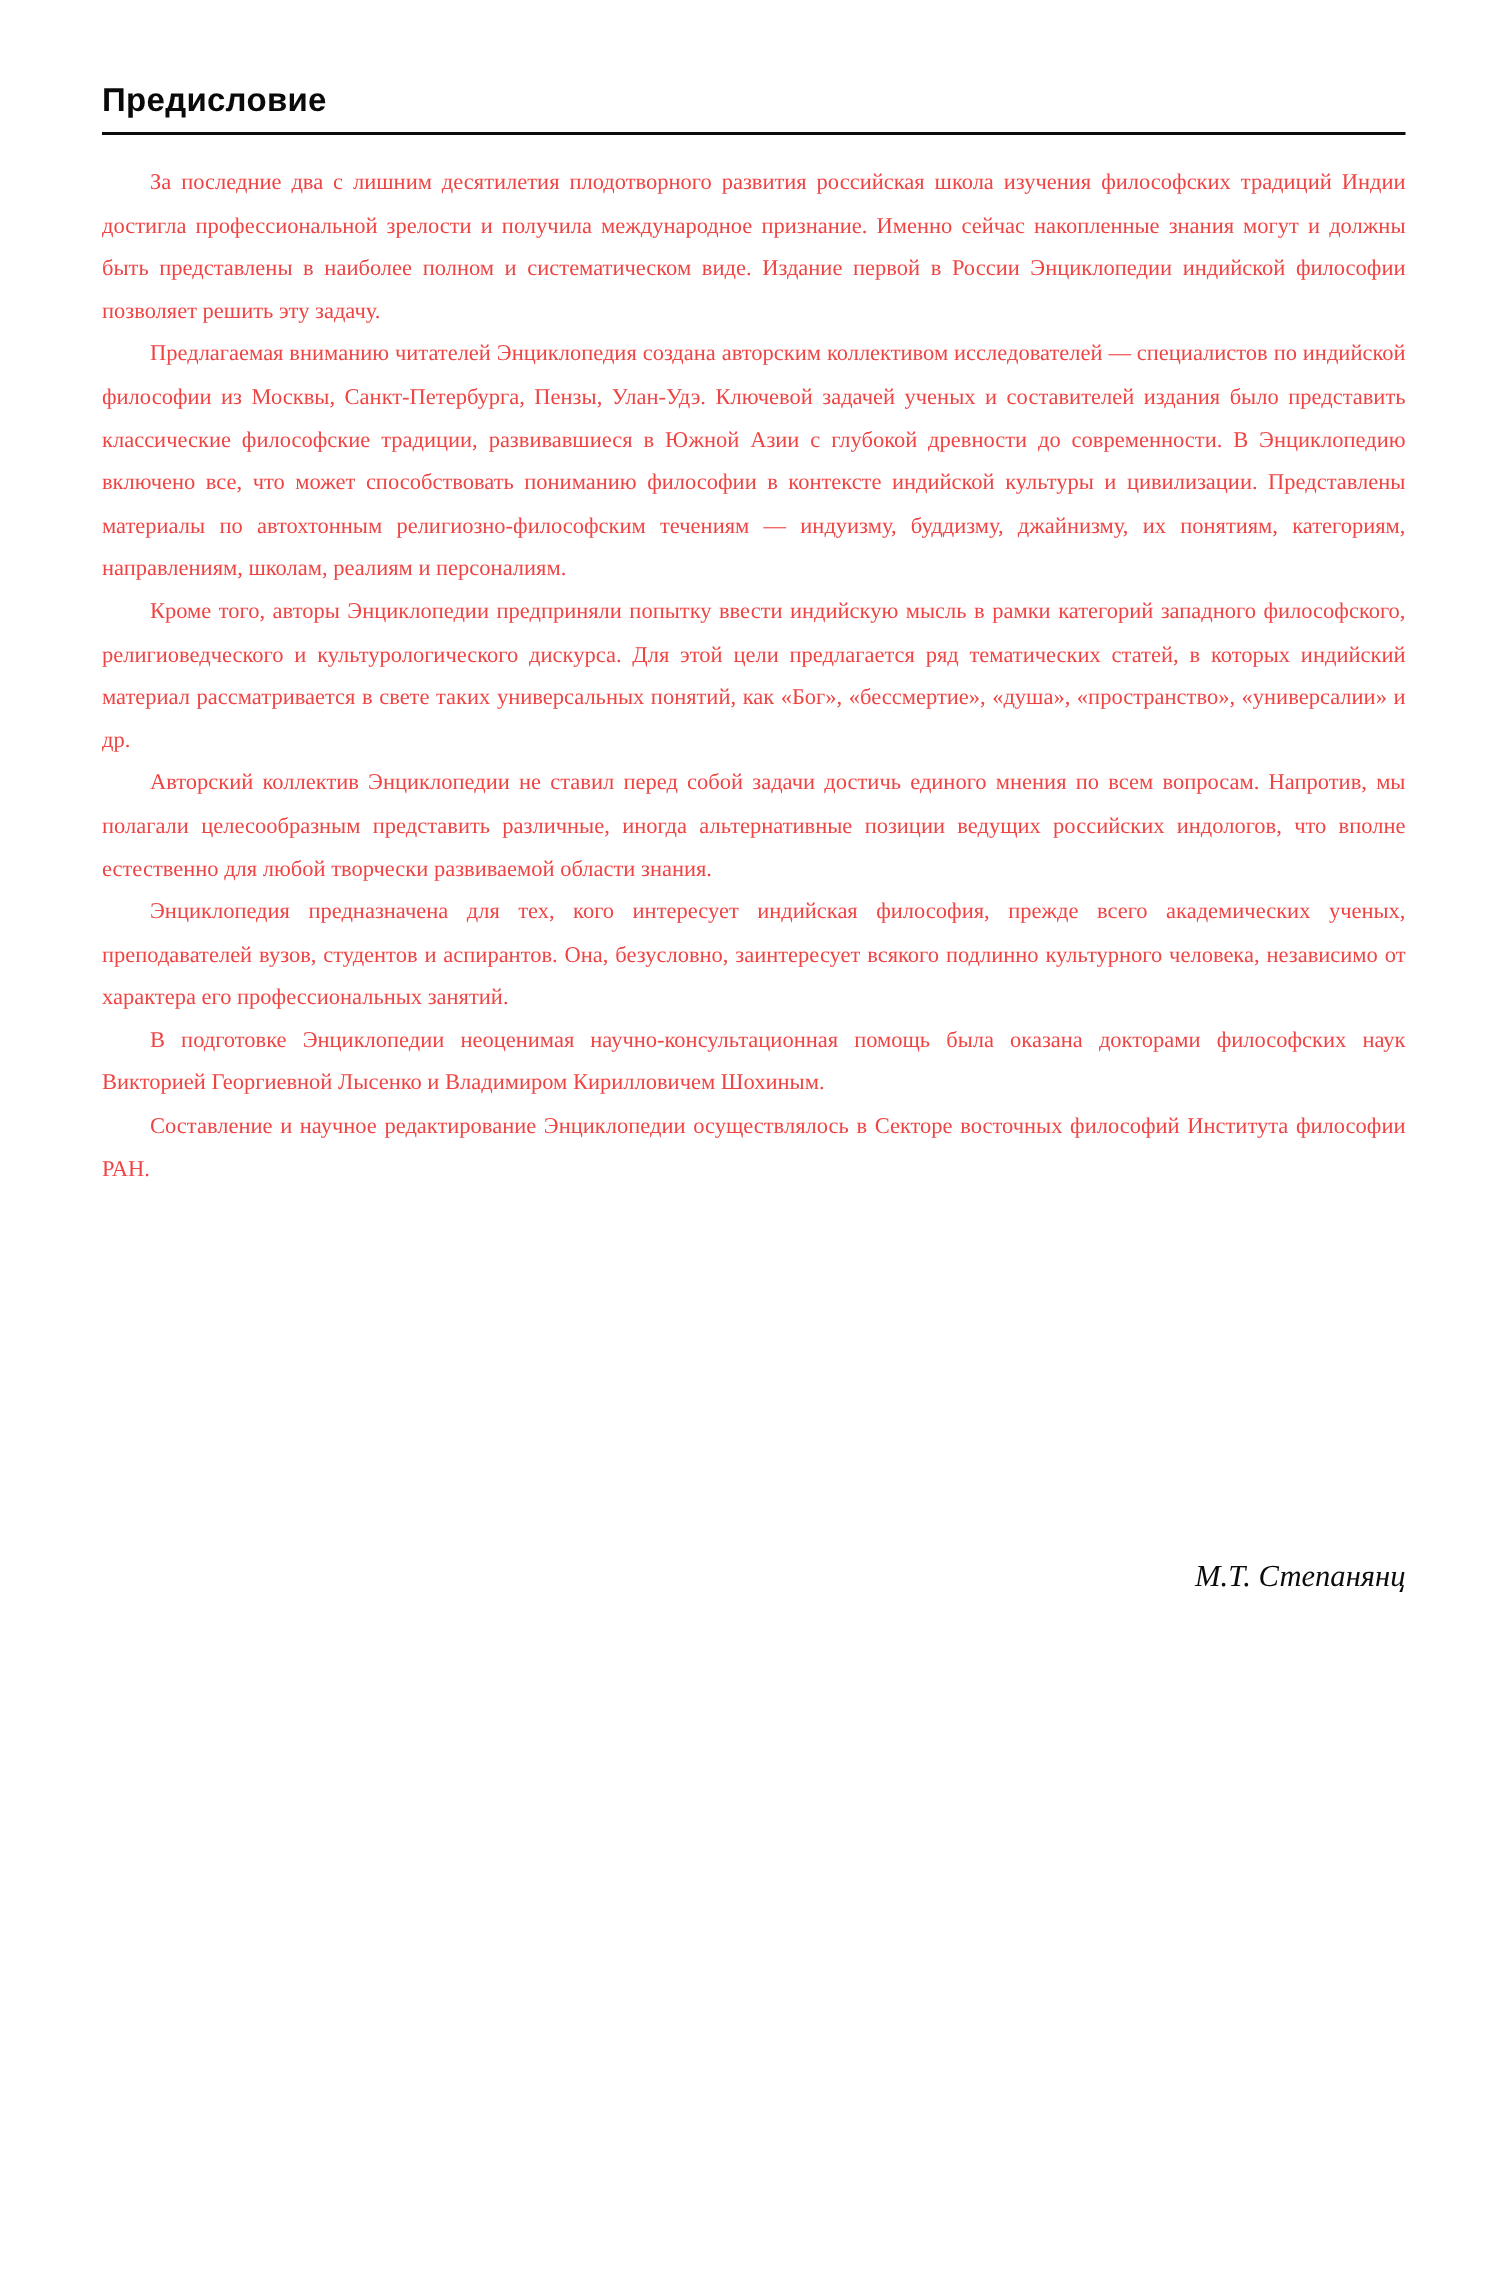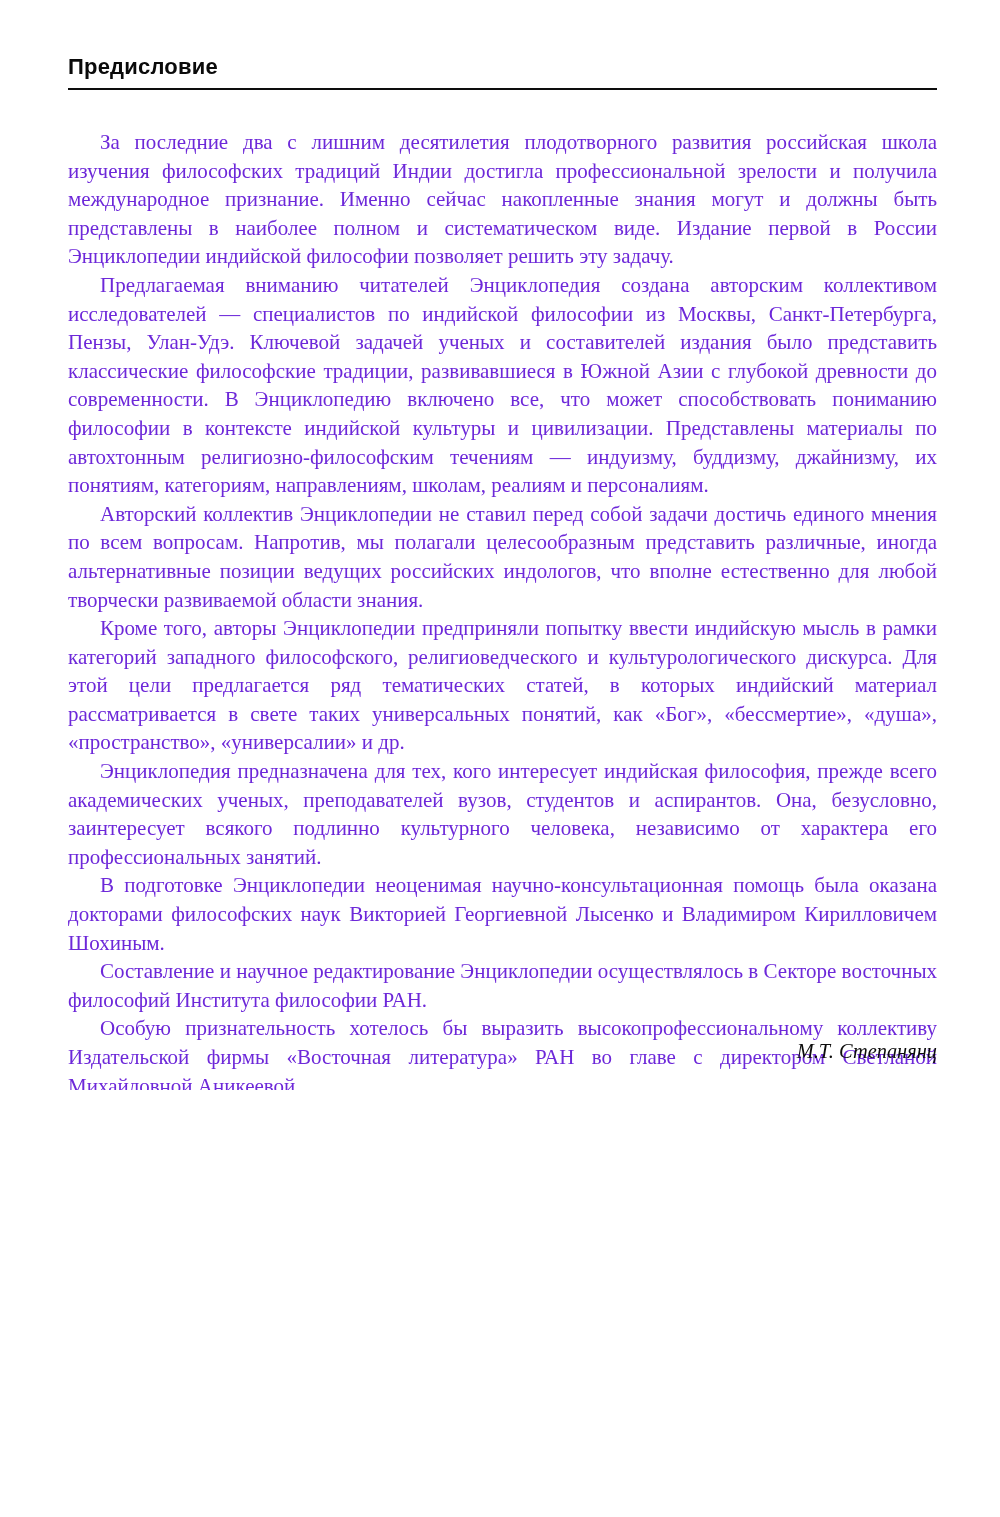--- a/index.html
+++ b/index.html
@@ -59,26 +59,25 @@
     height: 2px;
     background: #0d0d0d;
   }
 
   
   .textblock {
     position: absolute;
     left: 68px;
     top: 108px;
     width: 869px;
-    font-size: 21px;
+    font-size: 15px;
     line-height: 28.6px;
     text-align: justify;
     text-justify: inter-word;
-    color: #6d28d9;
-    margin-top: 20px;
+    color: #ef4444;
     -webkit-font-smoothing: antialiased;
   }
   .textblock p {
     margin: 0;
     text-indent: 32px;
     hyphens: manual;
   }
   .textblock p:last-of-type {
     margin-bottom: 0;
   }
@@ -124,42 +123,39 @@
 
     <p>
       <span>За последние два с лишним десятилетия плодотворного развития российская школа изучения философских традиций Индии достигла профессиональной зрелости и получила международное признание. Именно сейчас накопленные знания могут и должны быть представлены в наиболее полном и систематическом виде. Издание первой в России Энциклопедии индийской философии позволяет решить эту задачу.</span>
     </p>
 
     <p>
       <span>Предлагаемая вниманию читателей Энциклопедия создана авторским коллективом исследователей — специалистов по индийской философии из Москвы, Санкт-Петербурга, Пензы, Улан-Удэ. Ключевой задачей ученых и составителей издания было представить классические философские традиции, развивавшиеся в Южной Азии с глубокой древности до современности. В Энциклопедию включено все, что может способствовать пониманию философии в контексте индийской культуры и цивилизации. Представлены материалы по автохтонным религиозно-философским течениям — </span><b>индуизму</b><span>, буддизму, джайнизму, их понятиям, категориям, направлениям, школам, реалиям и персоналиям.</span>
     </p>
 
     <p>
-      <span>Авторский коллектив Энциклопедии не ставил перед собой задачи достичь единого мнения по всем вопросам. Напротив, мы полагали целесообразным представить различные, иногда альтернативные позиции ведущих российских индологов, что вполне естественно для любой творчески развиваемой области знания.</span>
+      <span>Кроме того, авторы Энциклопедии предприняли попытку ввести индийскую мысль в рамки категорий западного философского, религиоведческого и культурологического дискурса. Для этой цели предлагается ряд тематических статей, в которых индийский материал рассматривается в свете таких универсальных понятий, как «Бог», «бессмертие», «душа», «пространство», «универсалии» и др.</span>
     </p>
 
     <p>
-      <span>Кроме того, авторы Энциклопедии предприняли попытку ввести индийскую мысль в рамки категорий западного философского, религиоведческого и культурологического дискурса. Для этой цели предлагается ряд тематических статей, в которых индийский материал рассматривается в свете таких универсальных понятий, как «Бог», «бессмертие», «душа», «пространство», «универсалии» и др.</span>
+      <span>Авторский коллектив Энциклопедии не ставил перед собой задачи достичь единого мнения по всем вопросам. Напротив, мы полагали целесообразным представить различные, иногда альтернативные позиции ведущих российских индологов, что вполне естественно для любой творчески развиваемой области знания.</span>
     </p>
 
     <p>
       <span>Энциклопедия предназначена для тех, кого интересует индийская философия, прежде всего академических ученых, преподавателей вузов, студентов и аспирантов. Она, безусловно, заинтересует всякого подлинно культурного человека, независимо от характера его профессиональных занятий.</span>
     </p>
 
     <p>
       <span>В подготовке Энциклопедии неоценимая научно-консультационная помощь была оказана докторами философских наук Викторией Георгиевной Лысенко и Владимиром Кирилловичем Шохиным.</span>
     </p>
 
     <p>
       <span>Составление и научное редактирование Энциклопедии осуществлялось в Секторе восточных философий Института философии РАН.</span>
     </p>
 
-    <p>
-      <span>Особую признательность хотелось бы выразить высокопрофессиональному коллективу Издательской фирмы «Восточная литература» РАН во главе с директором Светланой Михайловной Аникеевой.</span>
-    </p>
 
   </div>
 
   <div class="signature">М.Т. Степанянц</div>
 
   <div class="page-blank-area"></div>
 
 </div>
 
 </body></html>

